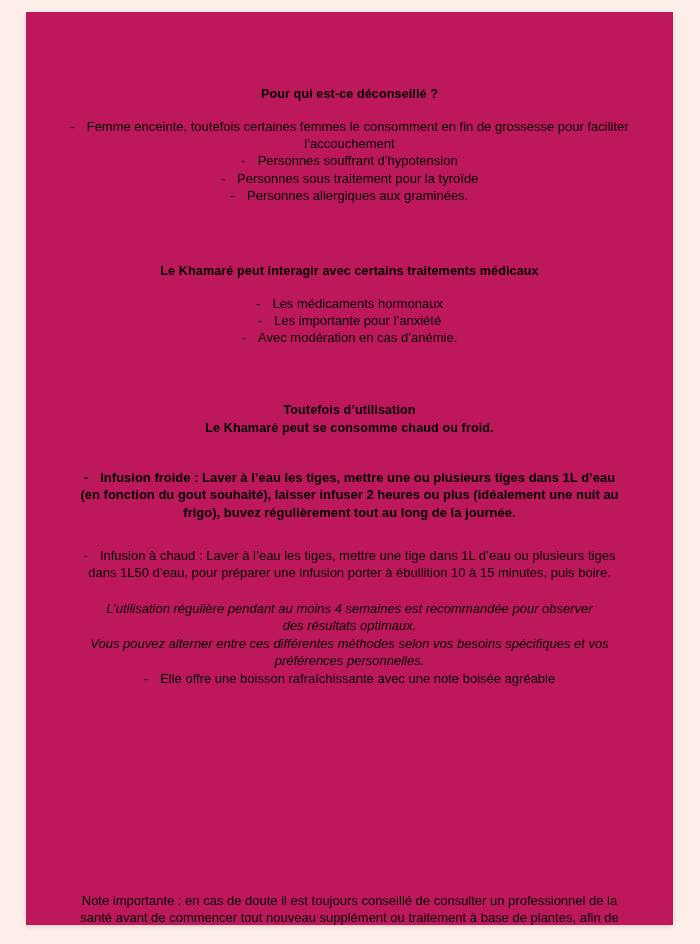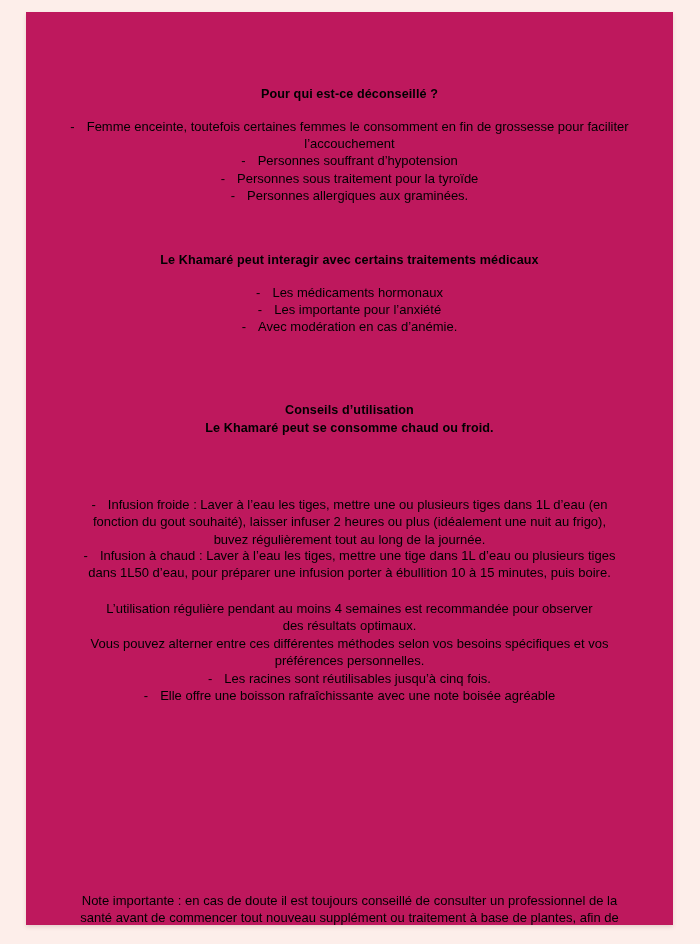--- a/index.html
+++ b/index.html
@@ -60,30 +60,30 @@
   .w-560 { width: 560px; }
   .w-548 { width: 548px; }
   .w-500 { width: 500px; }
   .w-520 { width: 520px; }
   .spacer-xs { height: 14px; }
 
   
   .blk { position: absolute; left: 0; width: 647px; box-sizing: border-box; padding: 0 14px; }
 
   #blk-deconseille { top: 74px; }
-  #blk-interactions { top: 240px; }
+  #blk-interactions { top: 251px; }
   #blk-conseils { top: 390px; }
-  #blk-froide     { top: 484px; }
+  #blk-froide     { top: 457px; font-weight: bold; }
   #blk-chaud      { top: 535px; }
   #blk-regulier   { top: 588px; }
   #blk-toutefois  { top: 748px; }
   #blk-note       { top: 851px; margin-top: 29px; }
 
   .center-narrow { max-width: 560px; margin: 0 auto; }
-  .center-mid    { max-width: 520px; margin: 0 auto; }
+  .center-mid    { max-width: 520px; margin: 0 auto; font-style: italic; }
 </style>
 </head>
 <body>
 
 <div class="page-canvas">
 
   <div class="blk" id="blk-deconseille">
 
     <p class="heading">Pour qui est-ce déconseillé ?</p>
 
@@ -120,21 +120,21 @@
     <p class="bullet-line">
       <span class="dash">-</span><span>Les importante pour l’anxiété</span>
     </p>
 
     <p class="bullet-line">
       <span class="dash">-</span><span>Avec modération en cas d’anémie.</span>
     </p>
   </div>
 
   <div class="blk" id="blk-conseils">
-    <p class="heading">Conseils d’utilisation</p>
+    <p class="heading">Toutefois d’utilisation</p>
     <p class="heading">Le Khamaré peut se consomme chaud ou froid.</p>
   </div>
 
   <div class="blk" id="blk-froide">
     <p class="bullet-line w-548 center-narrow">
       <span class="dash">-</span><span>Infusion froide : Laver à l’eau les tiges, mettre une ou plusieurs tiges dans 1L d’eau (en fonction du gout souhaité), laisser infuser 2 heures ou plus (idéalement une nuit au frigo), buvez régulièrement tout au long de la journée.</span>
     </p>
   </div>
 
   <div class="blk" id="blk-chaud">
@@ -143,23 +143,20 @@
     </p>
   </div>
 
   <div class="blk" id="blk-regulier">
 
     <p class="para w-500 center-mid">L’utilisation régulière pendant au moins 4 semaines est recommandée pour observer des résultats optimaux.</p>
 
     <p class="para w-520 center-mid">Vous pouvez alterner entre ces différentes méthodes selon vos besoins spécifiques et vos préférences personnelles.</p>
 
 
-    <p class="bullet-line">
-      <span class="dash">-</span><span>Les racines sont réutilisables jusqu’à cinq fois.</span>
-    </p>
 
     <p class="bullet-line">
       <span class="dash">-</span><span>Elle offre une boisson rafraîchissante avec une note boisée agréable</span>
     </p>
   </div>
 
 
   <div class="blk" id="blk-note">
     <p class="para w-548 center-narrow">Note importante : en cas de doute il est toujours conseillé de consulter un professionnel de la santé avant de commencer tout nouveau supplément ou traitement à base de plantes, afin de s'assurer qu'il convient à votre situation individuelle.</p>
   </div>

